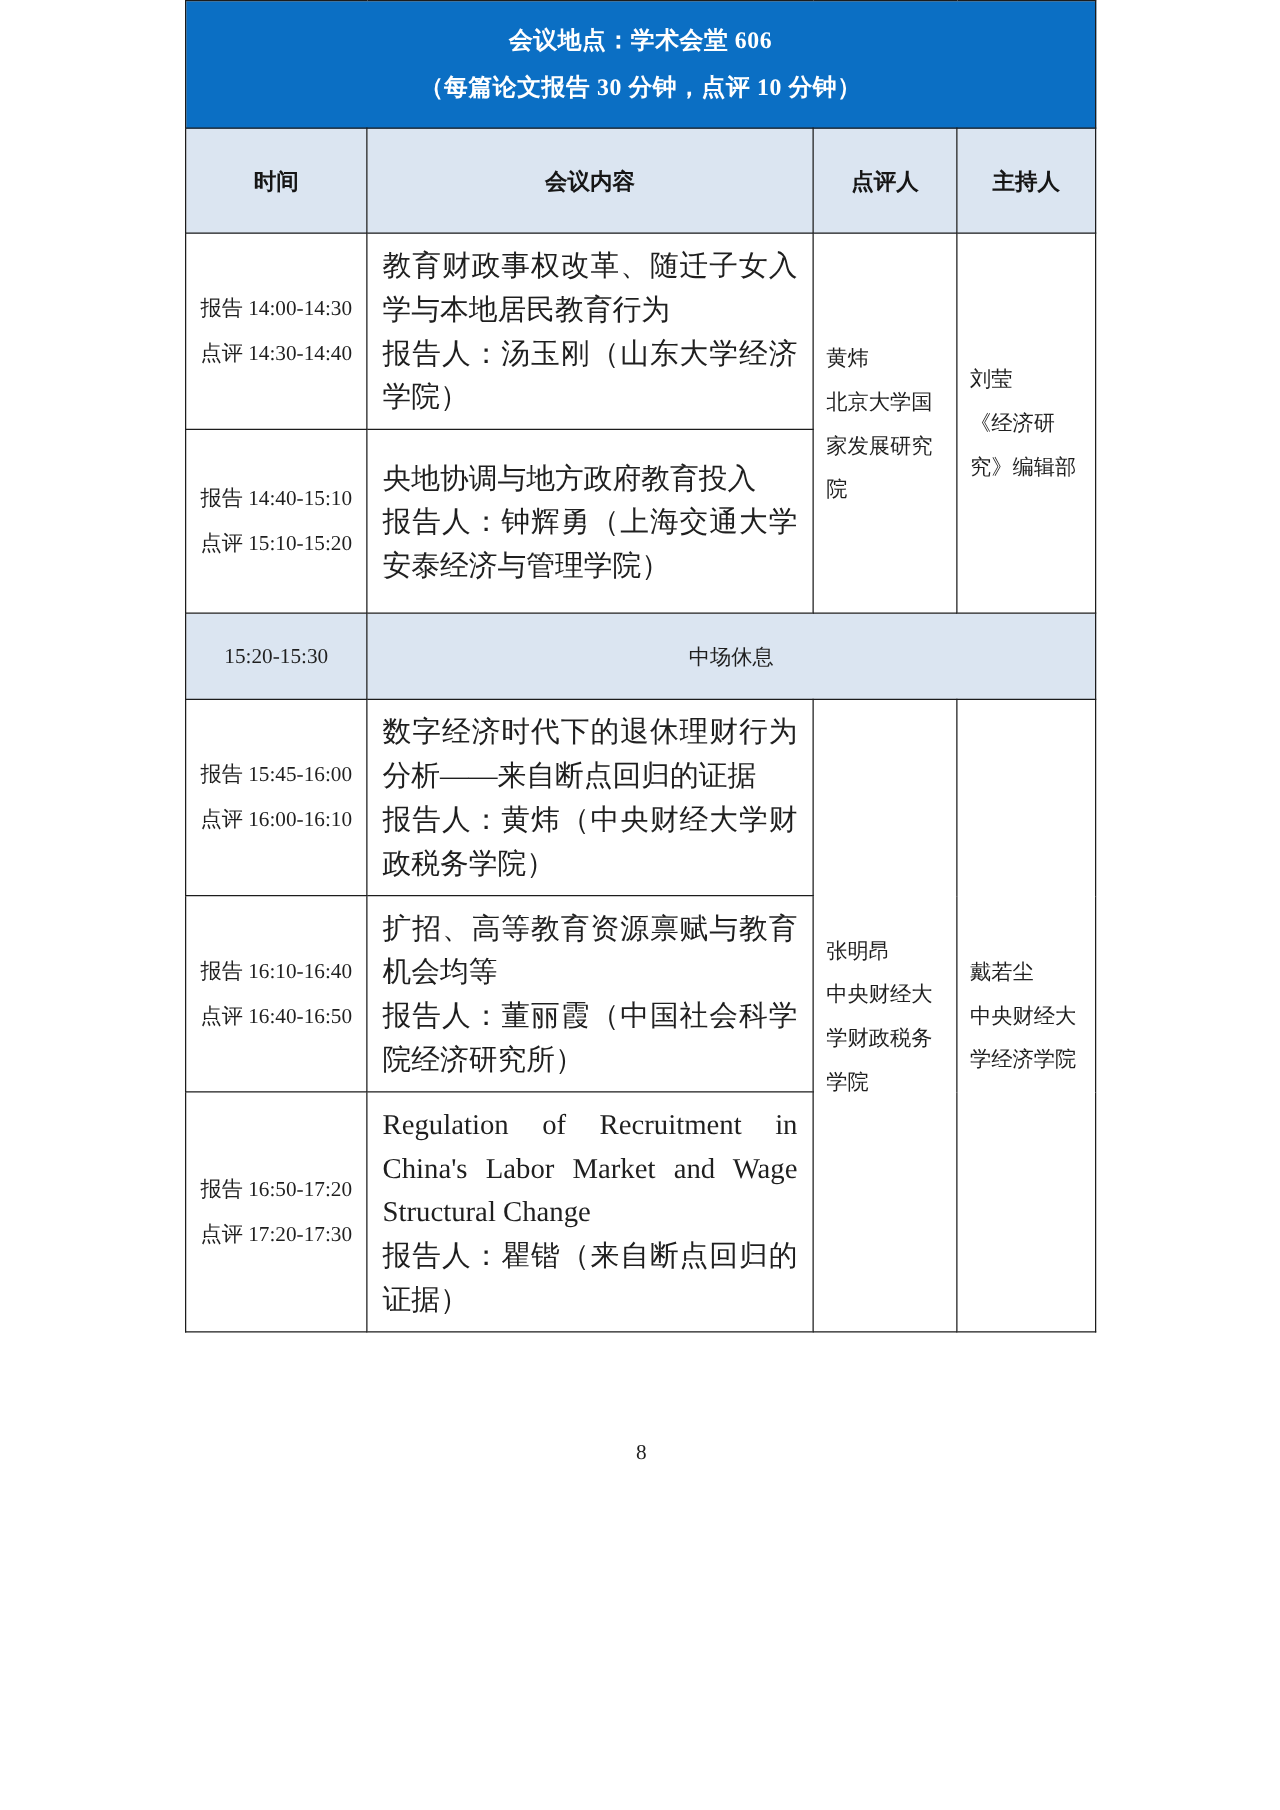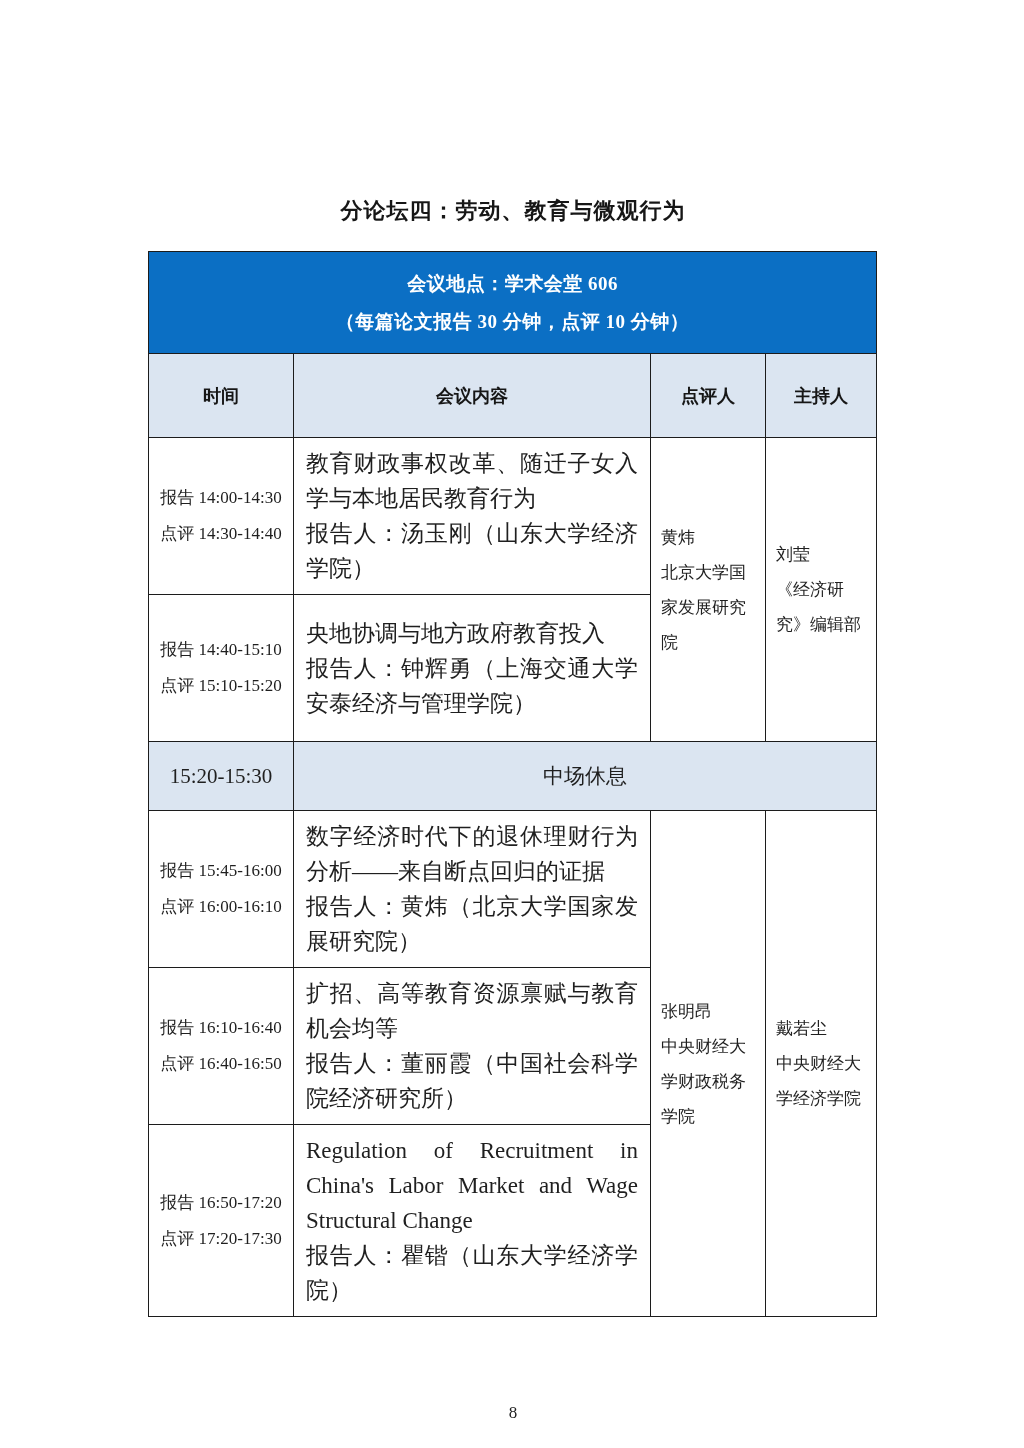--- a/index.html
+++ b/index.html
@@ -78,40 +78,39 @@
     text-align: justify;
   }
   td.person-cell {
     font-size: 17px;
     line-height: 35px;
     padding: 0 10px;
   }
   tr.break-row td {
     height: 69px;
     background: var(--light-blue);
-    font-size: 21px;
+    font-size: 17px;
   }
   tr.break-row td.break-label { text-align: center; }
   tr.r1 { height: 156px; }
   tr.r2 { height: 147px; }
   tr.r3 { height: 153px; }
   tr.r4 { height: 127px; }
   tr.r5 { height: 150px; margin-top: 18px; }
   .page-number {
     margin-top: 86px;
     text-align: center;
     font-size: 17px;
   }
 </style>
 </head>
 <body>
 
 <div class="content-wrap">
 
-  <div class="page-title">分论坛四：劳动、教育与微观行为</div>
 
   <table class="agenda">
     <colgroup>
       <col style="width:145px">
       <col style="width:357px">
       <col style="width:115px">
       <col style="width:111px">
     </colgroup>
 
     <tbody>
@@ -158,21 +157,21 @@
     <tr class="break-row">
       <td class="time-cell">15:20-15:30</td>
       <td class="break-label" colspan="3">中场休息</td>
     </tr>
 
     <tr class="r3">
       <td class="time-cell">报告 15:45-16:00
 点评 16:00-16:10</td>
       <td class="content-cell">
         <div>数字经济时代下的退休理财行为分析——来自断点回归的证据</div>
-        <div>报告人：黄炜（北京大学国家发展研究院）</div>
+        <div>报告人：黄炜（中央财经大学财政税务学院）</div>
       </td>
       <td class="person-cell" rowspan="3">
         <div>张明昂</div>
         <div>中央财经大学财政税务学院</div>
       </td>
       <td class="person-cell" rowspan="3">
         <div>戴若尘</div>
         <div>中央财经大学经济学院</div>
       </td>
     </tr>
@@ -184,21 +183,21 @@
         <div>扩招、高等教育资源禀赋与教育机会均等</div>
         <div>报告人：董丽霞（中国社会科学院经济研究所）</div>
       </td>
     </tr>
 
     <tr class="r5">
       <td class="time-cell">报告 16:50-17:20
 点评 17:20-17:30</td>
       <td class="content-cell">
         <div>Regulation of Recruitment in China's Labor Market and Wage Structural Change</div>
-        <div>报告人：瞿锴（山东大学经济学院）</div>
+        <div>报告人：瞿锴（来自断点回归的证据）</div>
       </td>
     </tr>
   </tbody>
     </table>
 
   <div class="page-number">8</div>
 
 </div>
 
 </body></html>

